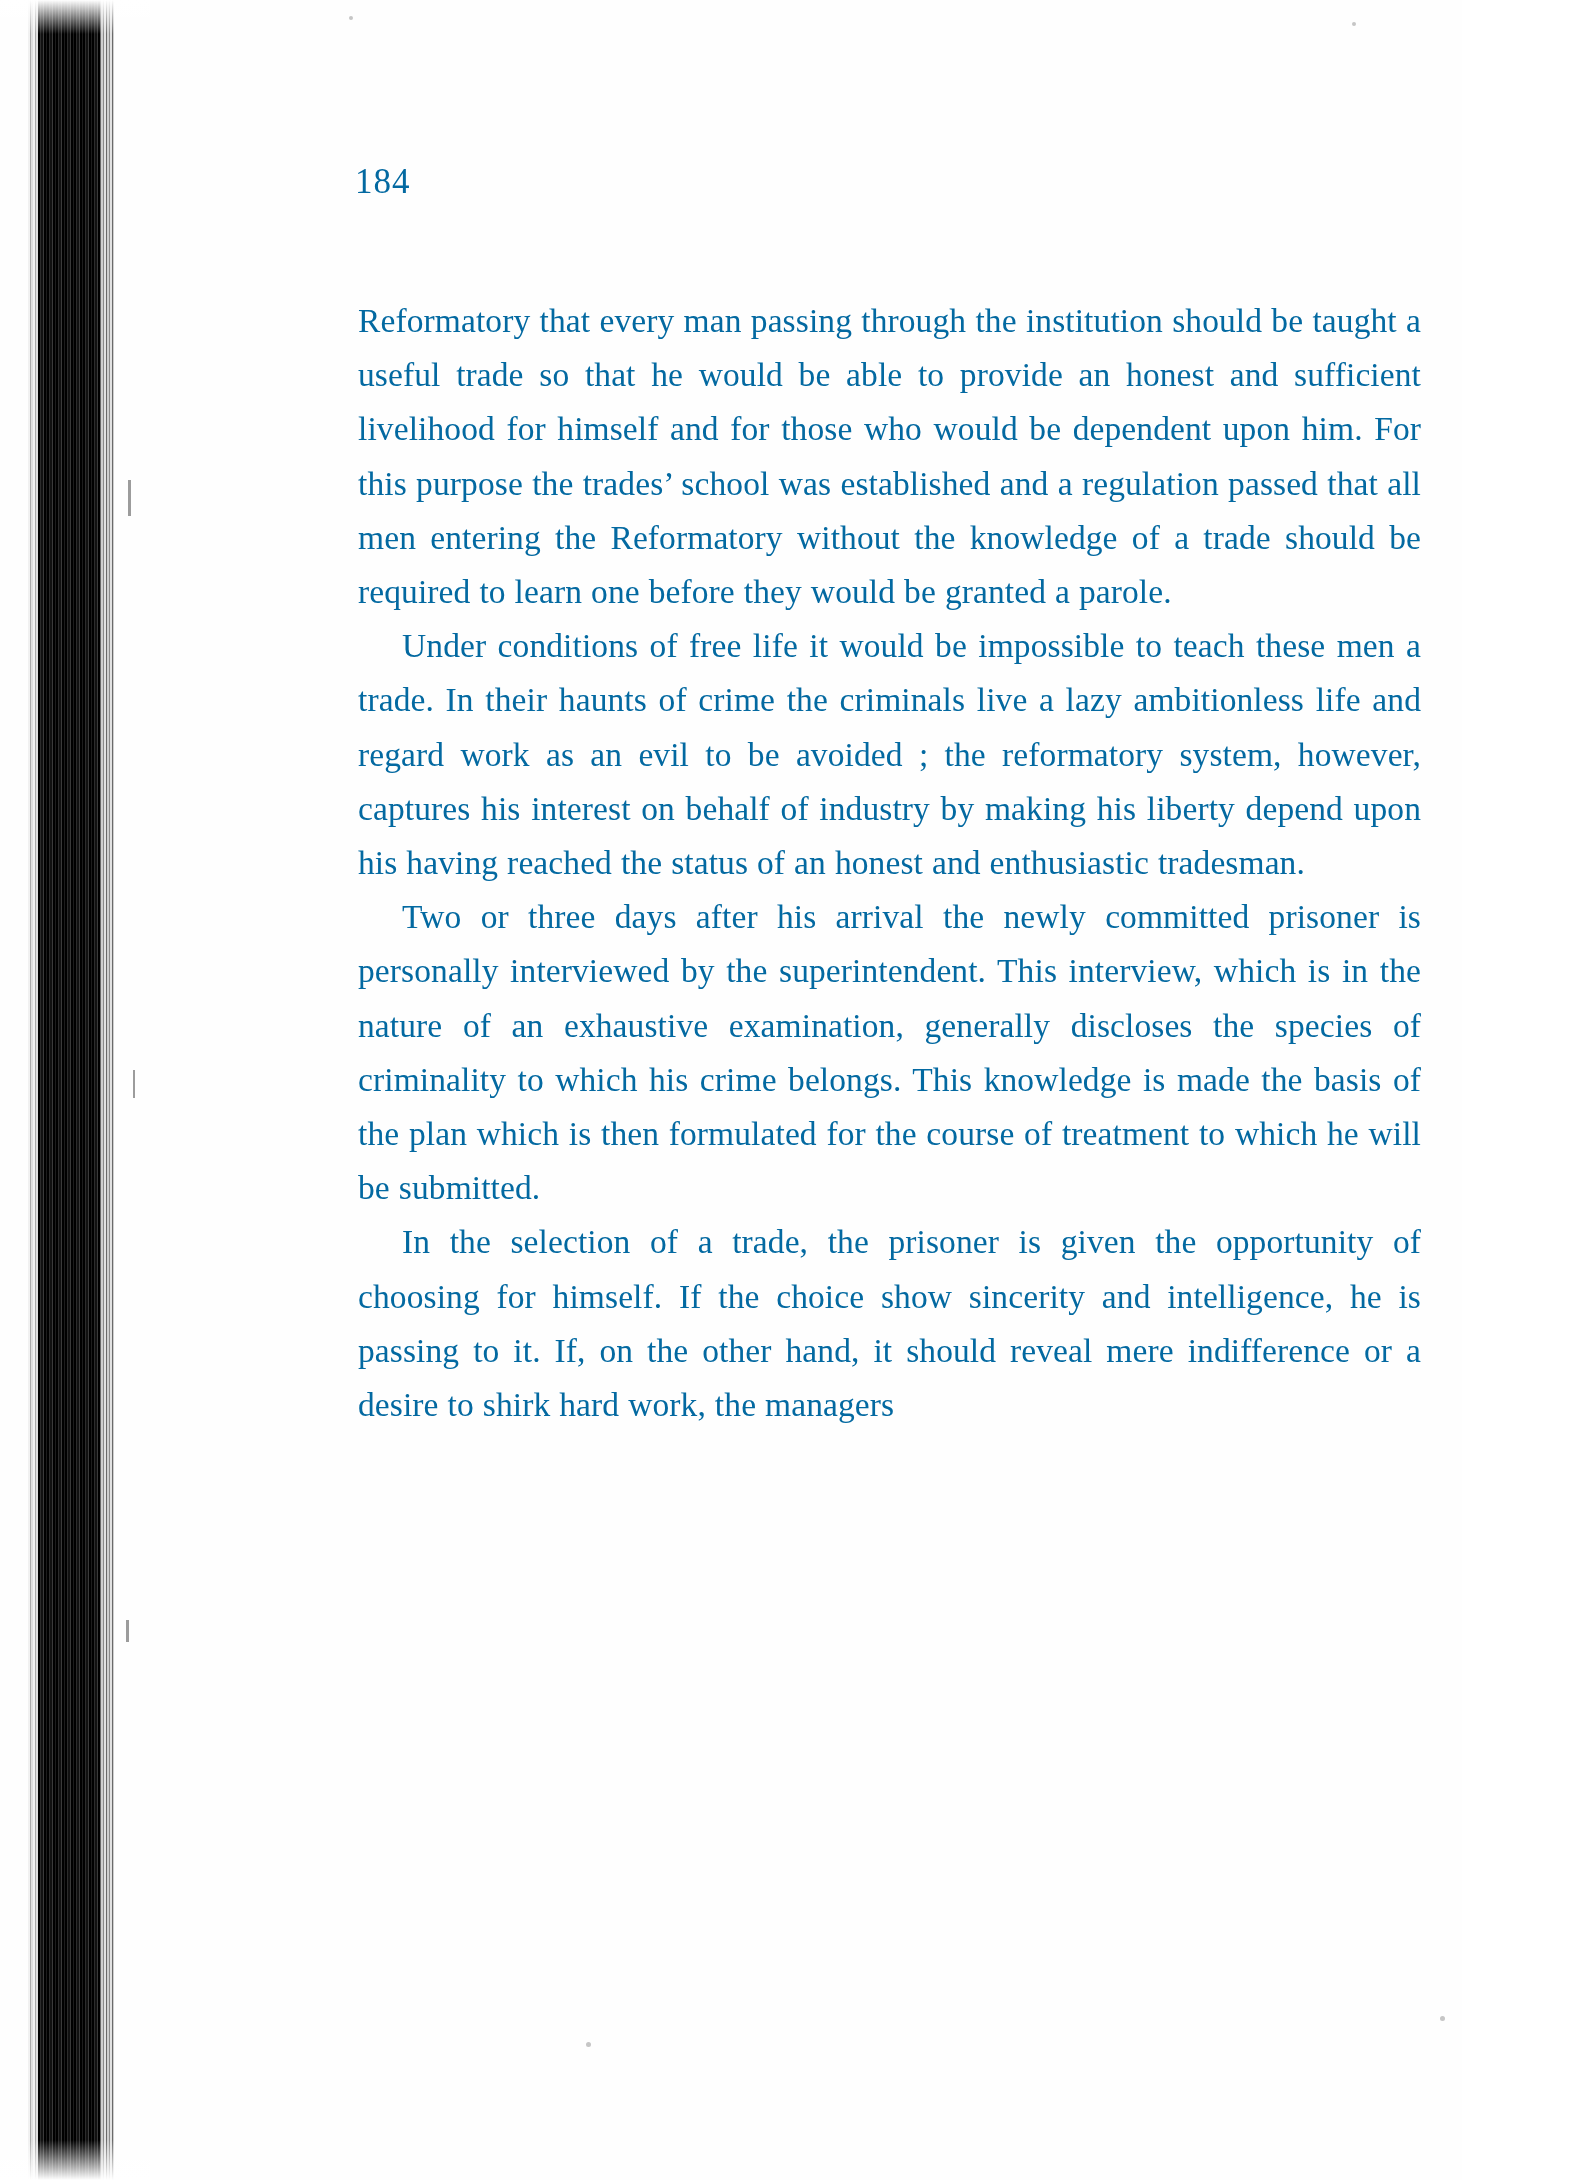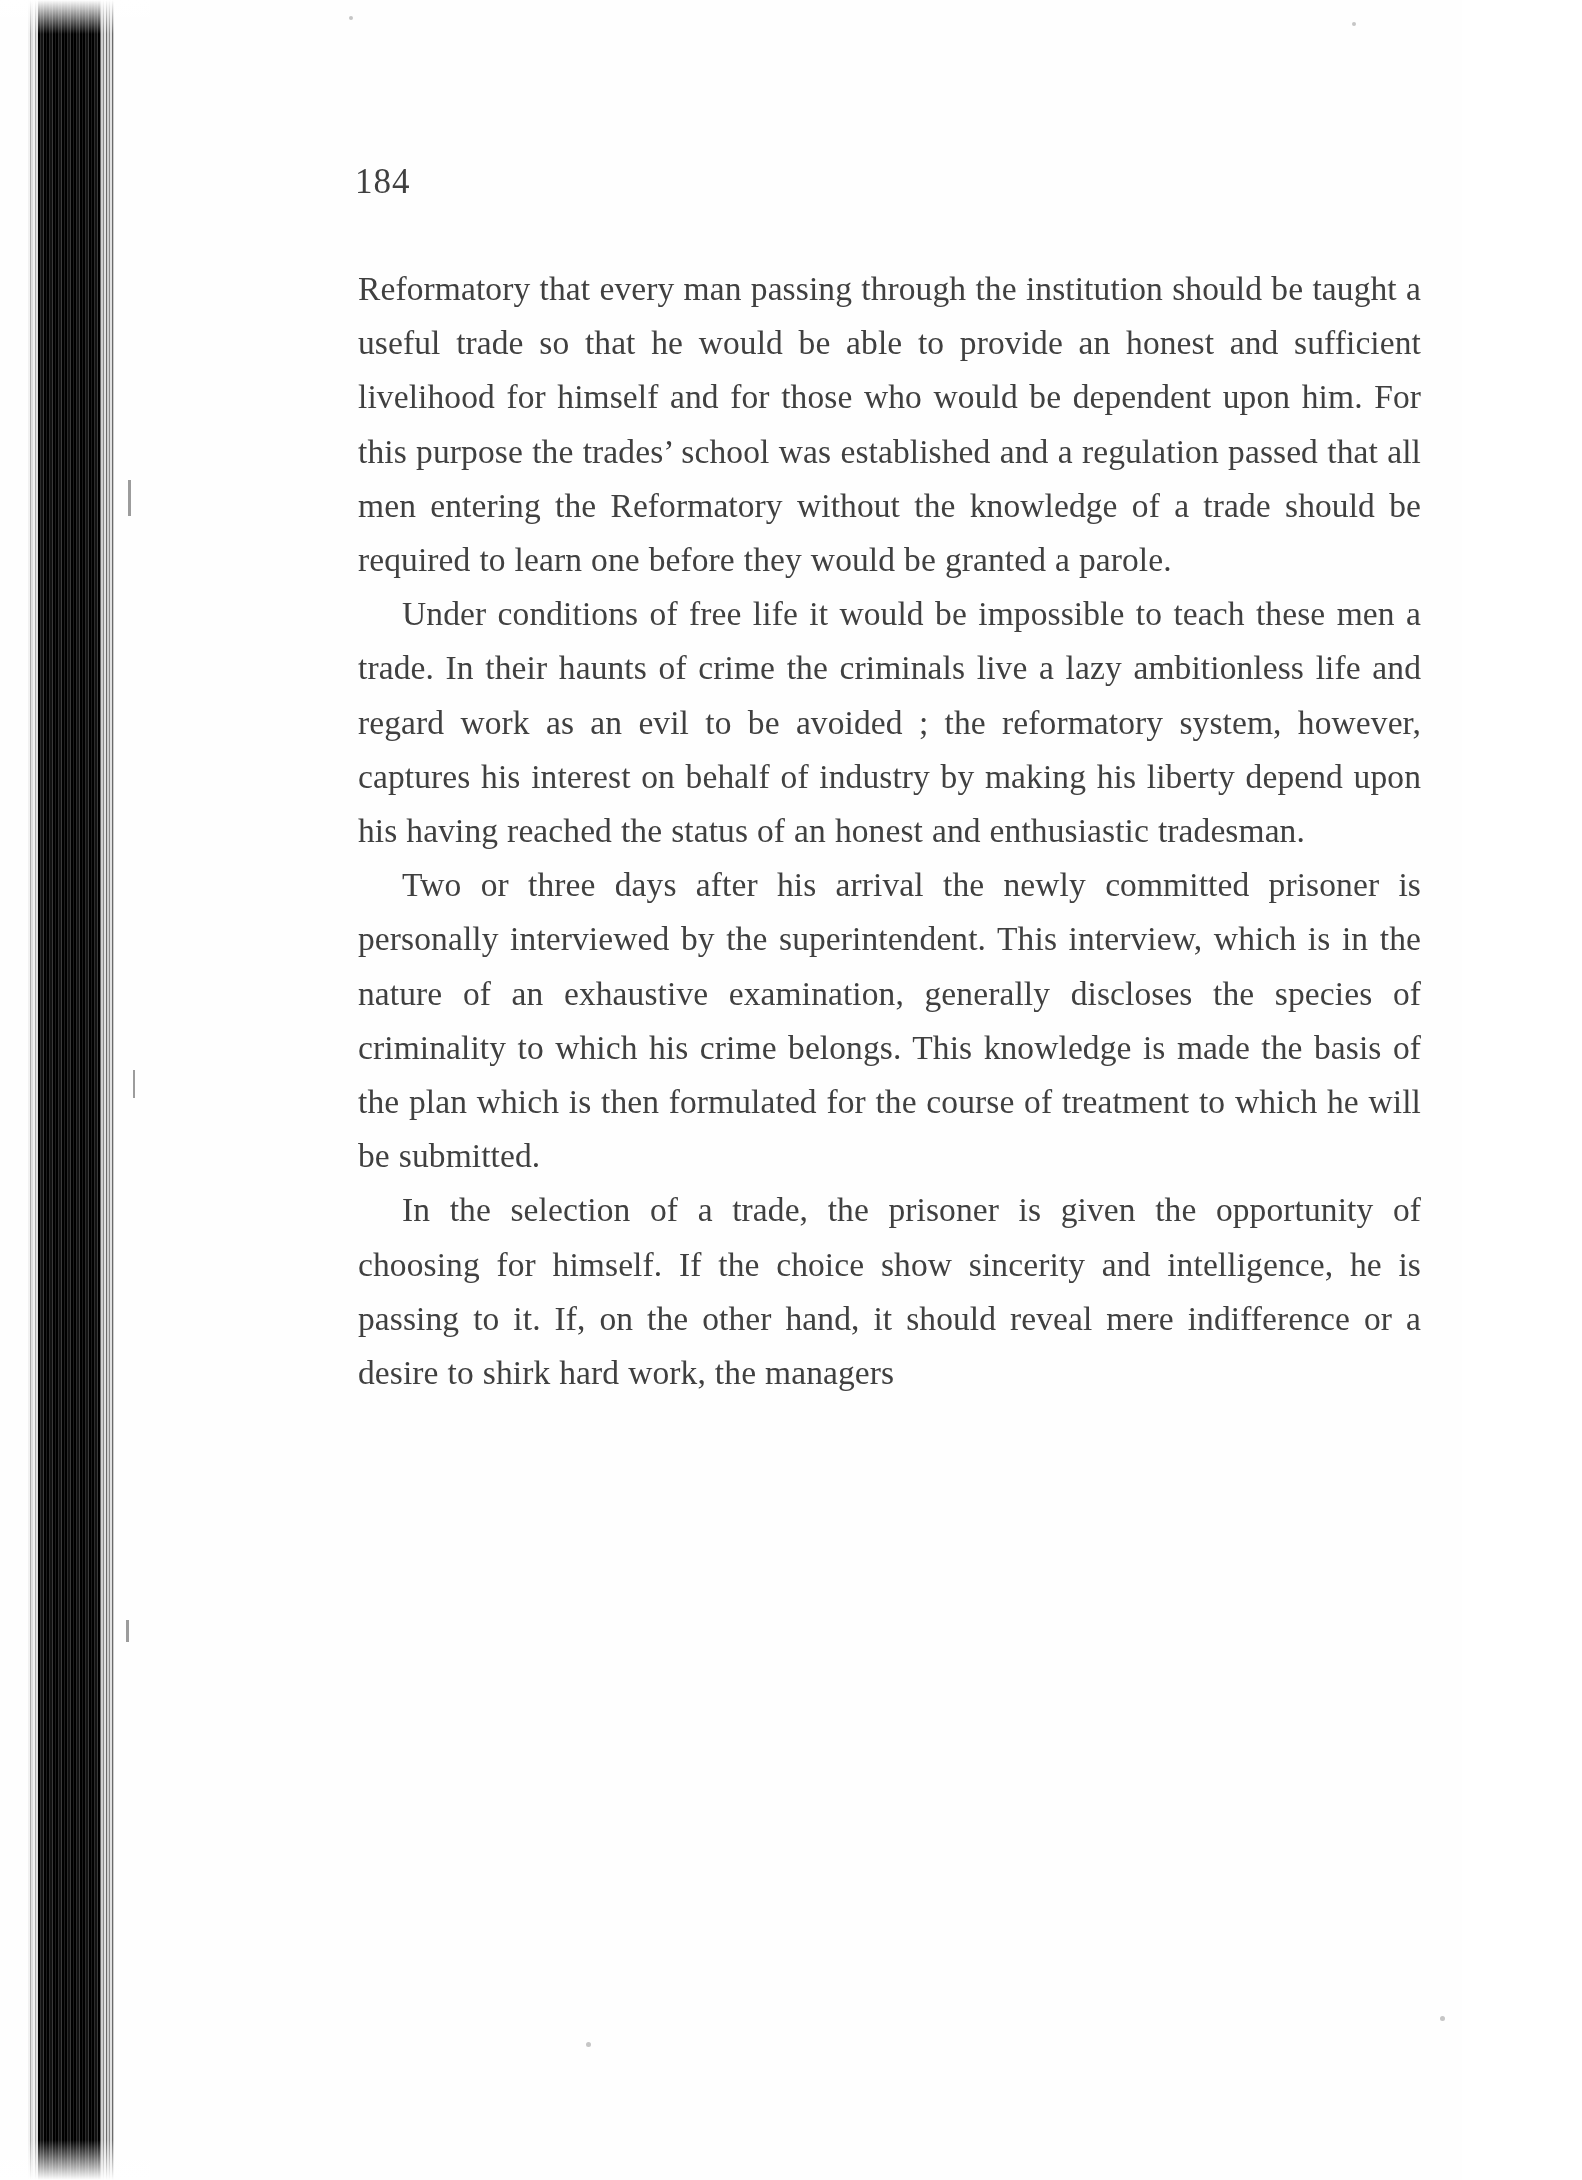--- a/index.html
+++ b/index.html
@@ -7,21 +7,21 @@
     padding: 0;
     background: #ffffff;
   }
   .page {
     position: relative;
     width: 1462px;
     height: 2180px;
     background: #fefefe;
     overflow: hidden;
     font-family: "Liberation Serif", "DejaVu Serif", serif;
-    color: #404040;
+    color: #0369a1;
   }
 
   
   .gutter {
     position: absolute;
     left: 0;
     top: 0;
     width: 150px;
     height: 2180px;
     pointer-events: none;
@@ -93,21 +93,21 @@
   }
   .para {
     margin: 0 0 0 0;
     font-size: 33.5px;
     line-height: 54.2px;
     text-align: justify;
     text-indent: 44px;
     letter-spacing: .1px;
     word-spacing: .5px;
   }
-  .para.first { text-indent: 0; }
+  .para.first { text-indent: 0; margin-top: 32px; }
   .para + .para { margin-top: 0; }
 
   
   .speck {
     position: absolute;
     background: #8d8d8d;
     border-radius: 50%;
     opacity: .5;
     pointer-events: none;
   }

